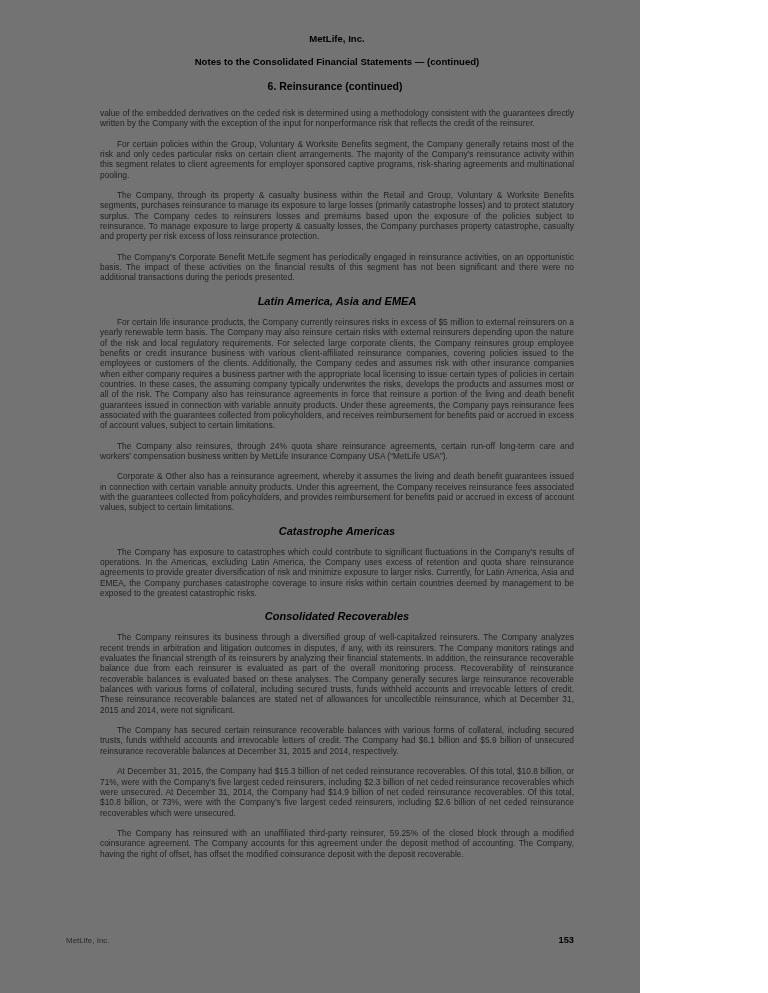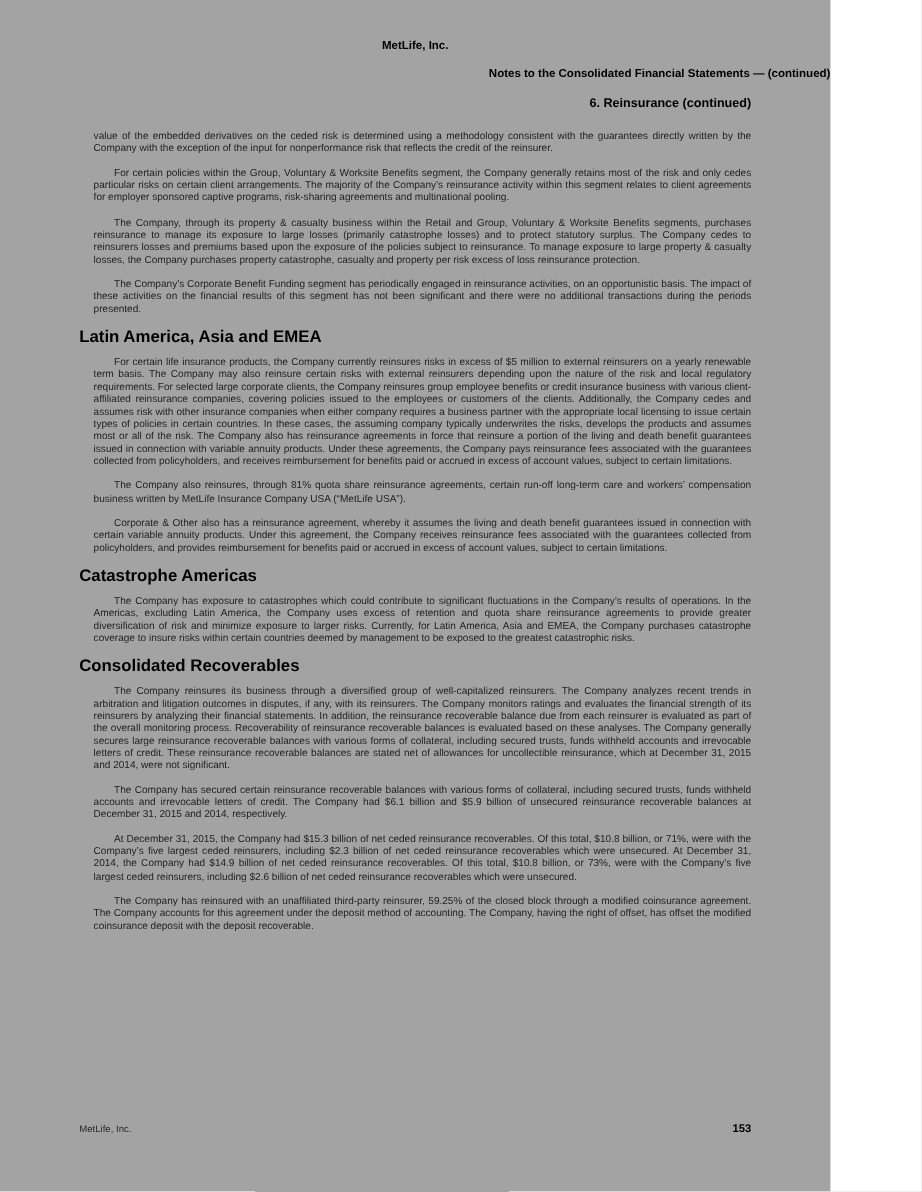--- a/index.html
+++ b/index.html
@@ -2,76 +2,77 @@
 <html><head>
 <meta charset="utf-8">
 <style>
   html, body {
     margin: 0;
     padding: 0;
     background: #ffffff;
   }
   .page {
     position: relative;
-    width: 692px;
+    width: 640px;
     height: 993px;
-    background: #a3a3a3;
+    background: #737373;
     font-family: "Liberation Sans", sans-serif;
     color: #1f1f1f;
     box-sizing: border-box;
     overflow: hidden;
+    padding-left: 34px;
   }
   .page-header {
     text-align: center;
     padding-top: 33px;
   }
   .company-title {
     font-weight: bold;
     font-size: 9.6px;
     line-height: 11px;
     color: #000000;
   }
   .doc-subtitle {
     font-weight: bold;
     font-size: 9.6px;
     line-height: 11px;
     margin-top: 12px;
     color: #000000;
-    text-align: right;
   }
   .section-title {
     font-weight: bold;
     font-size: 10.5px;
     line-height: 12px;
     color: #000000;
     margin: 13px 66px 0 62px;
-    text-align: right;
+    text-align: center;
   }
   .doc-body {
     margin: 16px 66px 0 66px;
     text-align: justify;
     font-size: 8.4px;
     line-height: 10.35px;
     color: #1f1f1f;
   }
   .doc-body p.para {
-    margin: 10px 0 0 12px;
+    margin: 10px 0 0 0;
     text-indent: 17px;
   }
   .doc-body p.para.no-indent {
     margin-top: 0;
     text-indent: 0;
   }
   .doc-body h3.subhead {
     font-weight: bold;
-    font-size: 14px;
+    font-style: italic;
+    font-size: 11px;
     line-height: 11px;
     color: #000000;
     margin: 13px 0 2px 0;
-    text-align: left;
+    text-align: center;
   }
   .page-footer {
     position: absolute;
     left: 66px;
     right: 66px;
     top: 935px;
     display: flex;
     justify-content: space-between;
     align-items: baseline;
   }
@@ -94,24 +95,24 @@
     <div class="company-title">MetLife, Inc.</div>
     <div class="doc-subtitle">Notes to the Consolidated Financial Statements — (continued)</div>
   </header>
 
   <div class="section-title">6. Reinsurance (continued)</div>
 
   <main class="doc-body">
       <p class="para no-indent">value of the embedded derivatives on the ceded risk is determined using a methodology consistent with the guarantees directly written by the Company with the exception of the input for nonperformance risk that reflects the credit of the reinsurer.</p>
       <p class="para">For certain policies within the Group, Voluntary &amp; Worksite Benefits segment, the Company generally retains most of the risk and only cedes particular risks on certain client arrangements. The majority of the Company’s reinsurance activity within this segment relates to client agreements for employer sponsored captive programs, risk-sharing agreements and multinational pooling.</p>
       <p class="para">The Company, through its property &amp; casualty business within the Retail and Group, Voluntary &amp; Worksite Benefits segments, purchases reinsurance to manage its exposure to large losses (primarily catastrophe losses) and to protect statutory surplus. The Company cedes to reinsurers losses and premiums based upon the exposure of the policies subject to reinsurance. To manage exposure to large property &amp; casualty losses, the Company purchases property catastrophe, casualty and property per risk excess of loss reinsurance protection.</p>
-      <p class="para">The Company’s Corporate Benefit Funding segment has periodically engaged in reinsurance activities, on an opportunistic basis. The impact of these activities on the financial results of this segment has not been significant and there were no additional transactions during the periods presented.</p>
+      <p class="para">The Company’s Corporate Benefit MetLife segment has periodically engaged in reinsurance activities, on an opportunistic basis. The impact of these activities on the financial results of this segment has not been significant and there were no additional transactions during the periods presented.</p>
       <h3 class="subhead">Latin America, Asia and EMEA</h3>
       <p class="para">For certain life insurance products, the Company currently reinsures risks in excess of $5 million to external reinsurers on a yearly renewable term basis. The Company may also reinsure certain risks with external reinsurers depending upon the nature of the risk and local regulatory requirements. For selected large corporate clients, the Company reinsures group employee benefits or credit insurance business with various client-affiliated reinsurance companies, covering policies issued to the employees or customers of the clients. Additionally, the Company cedes and assumes risk with other insurance companies when either company requires a business partner with the appropriate local licensing to issue certain types of policies in certain countries. In these cases, the assuming company typically underwrites the risks, develops the products and assumes most or all of the risk. The Company also has reinsurance agreements in force that reinsure a portion of the living and death benefit guarantees issued in connection with variable annuity products. Under these agreements, the Company pays reinsurance fees associated with the guarantees collected from policyholders, and receives reimbursement for benefits paid or accrued in excess of account values, subject to certain limitations.</p>
-      <p class="para">The Company also reinsures, through 81% quota share reinsurance agreements, certain run-off long-term care and workers’ compensation business written by MetLife Insurance Company USA (“MetLife USA”).</p>
+      <p class="para">The Company also reinsures, through 24% quota share reinsurance agreements, certain run-off long-term care and workers’ compensation business written by MetLife Insurance Company USA (“MetLife USA”).</p>
       <p class="para">Corporate &amp; Other also has a reinsurance agreement, whereby it assumes the living and death benefit guarantees issued in connection with certain variable annuity products. Under this agreement, the Company receives reinsurance fees associated with the guarantees collected from policyholders, and provides reimbursement for benefits paid or accrued in excess of account values, subject to certain limitations.</p>
       <h3 class="subhead">Catastrophe Americas</h3>
       <p class="para">The Company has exposure to catastrophes which could contribute to significant fluctuations in the Company’s results of operations. In the Americas, excluding Latin America, the Company uses excess of retention and quota share reinsurance agreements to provide greater diversification of risk and minimize exposure to larger risks. Currently, for Latin America, Asia and EMEA, the Company purchases catastrophe coverage to insure risks within certain countries deemed by management to be exposed to the greatest catastrophic risks.</p>
       <h3 class="subhead">Consolidated Recoverables</h3>
       <p class="para">The Company reinsures its business through a diversified group of well-capitalized reinsurers. The Company analyzes recent trends in arbitration and litigation outcomes in disputes, if any, with its reinsurers. The Company monitors ratings and evaluates the financial strength of its reinsurers by analyzing their financial statements. In addition, the reinsurance recoverable balance due from each reinsurer is evaluated as part of the overall monitoring process. Recoverability of reinsurance recoverable balances is evaluated based on these analyses. The Company generally secures large reinsurance recoverable balances with various forms of collateral, including secured trusts, funds withheld accounts and irrevocable letters of credit. These reinsurance recoverable balances are stated net of allowances for uncollectible reinsurance, which at December 31, 2015 and 2014, were not significant.</p>
       <p class="para">The Company has secured certain reinsurance recoverable balances with various forms of collateral, including secured trusts, funds withheld accounts and irrevocable letters of credit. The Company had $6.1 billion and $5.9 billion of unsecured reinsurance recoverable balances at December 31, 2015 and 2014, respectively.</p>
       <p class="para">At December 31, 2015, the Company had $15.3 billion of net ceded reinsurance recoverables. Of this total, $10.8 billion, or 71%, were with the Company’s five largest ceded reinsurers, including $2.3 billion of net ceded reinsurance recoverables which were unsecured. At December 31, 2014, the Company had $14.9 billion of net ceded reinsurance recoverables. Of this total, $10.8 billion, or 73%, were with the Company’s five largest ceded reinsurers, including $2.6 billion of net ceded reinsurance recoverables which were unsecured.</p>
       <p class="para">The Company has reinsured with an unaffiliated third-party reinsurer, 59.25% of the closed block through a modified coinsurance agreement. The Company accounts for this agreement under the deposit method of accounting. The Company, having the right of offset, has offset the modified coinsurance deposit with the deposit recoverable.</p>
     </main>
 

